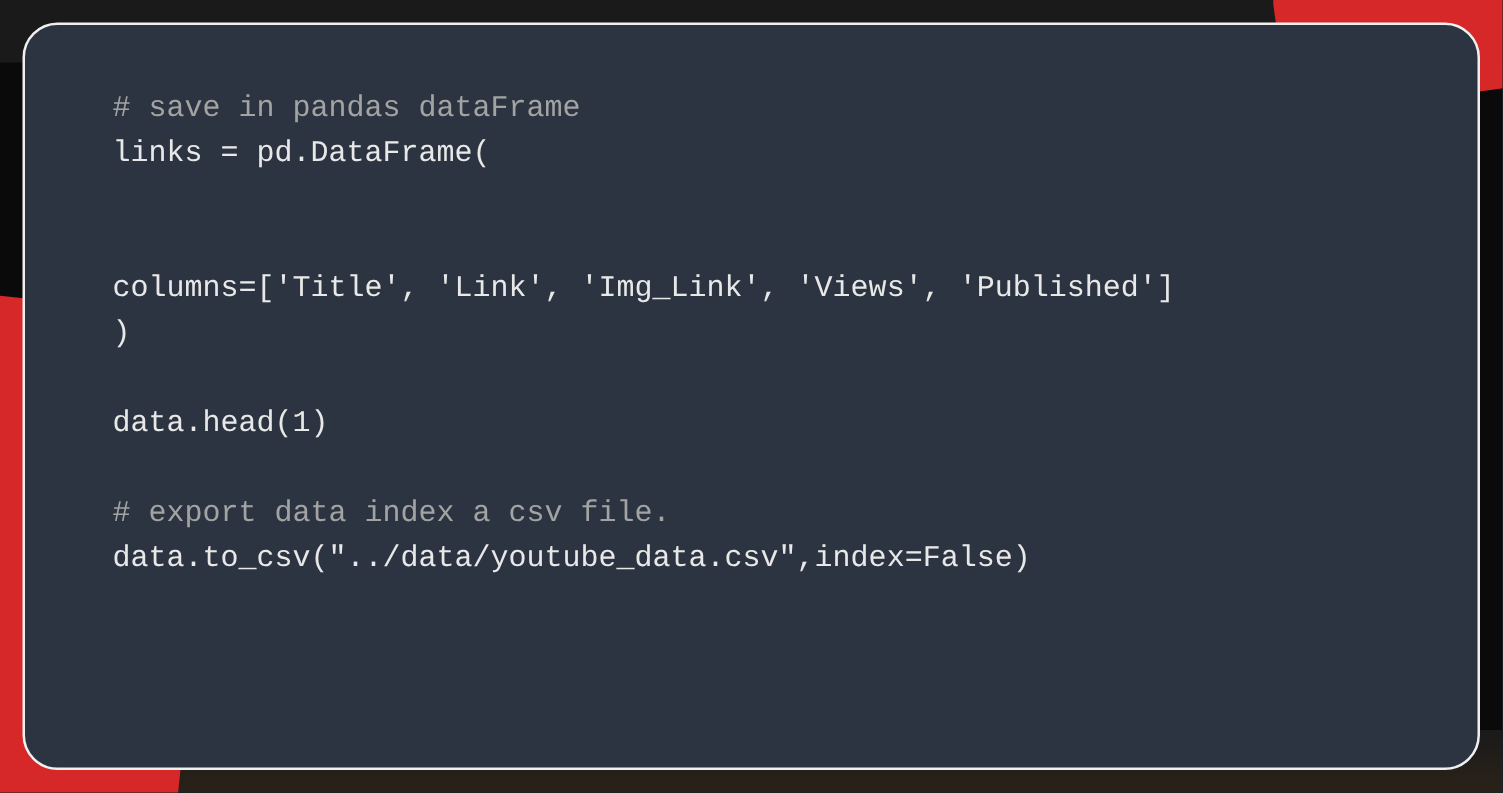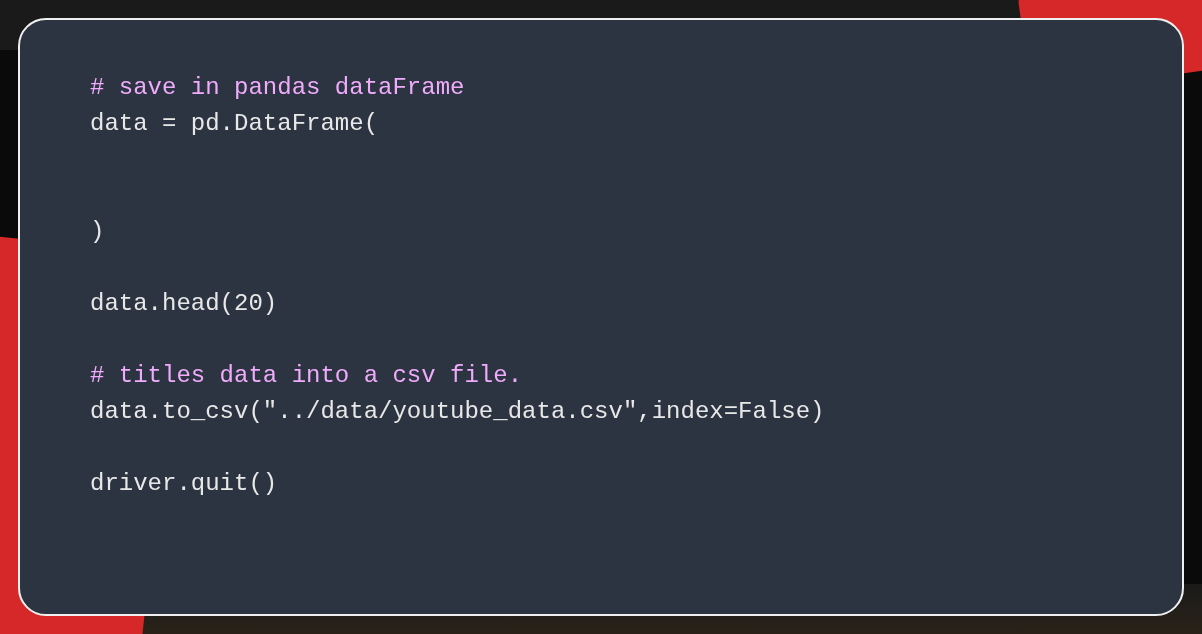--- a/index.html
+++ b/index.html
@@ -58,37 +58,37 @@
       line-height: 1.5;
       font-weight: 500;
     }
     .code-line {
       white-space: pre;
     }
     .blank-line {
       height: 36px;
     }
     .comment {
-      color: #f0abfc;
+      color: #a3a3a3;
     }
   </style>
 </head>
 <body>
 
 <div class="bg-dark-top"></div>
 <div class="bg-dark-bottom"></div>
 <div class="red-accent-top"></div>
 <div class="red-accent-left"></div>
 
 <div class="code-panel">
   <div class="code-line comment"># save in pandas dataFrame</div>
-  <div class="code-line">data = pd.DataFrame(</div>
+  <div class="code-line">links = pd.DataFrame(</div>
   <div class="blank-line"></div>
   <div class="blank-line"></div>
+  <div class="code-line">columns=['Title', 'Link', 'Img_Link', 'Views', 'Published']</div>
   <div class="code-line">)</div>
   <div class="blank-line"></div>
-  <div class="code-line">data.head(20)</div>
+  <div class="code-line">data.head(1)</div>
   <div class="blank-line"></div>
-  <div class="code-line comment"># titles data into a csv file.</div>
+  <div class="code-line comment"># export data index a csv file.</div>
   <div class="code-line">data.to_csv("../data/youtube_data.csv",index=False)</div>
   <div class="blank-line"></div>
-  <div class="code-line">driver.quit()</div>
 </div>
 
 </body></html>

